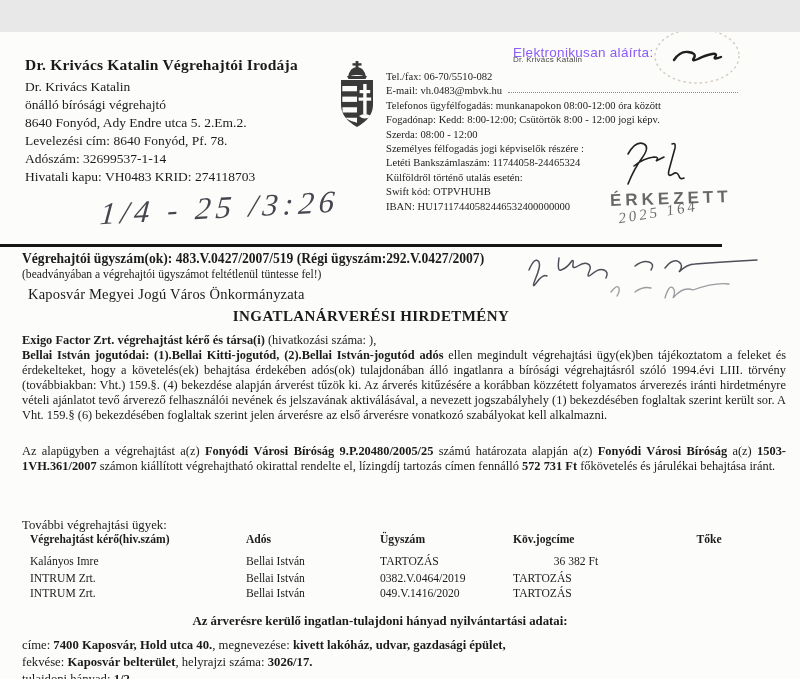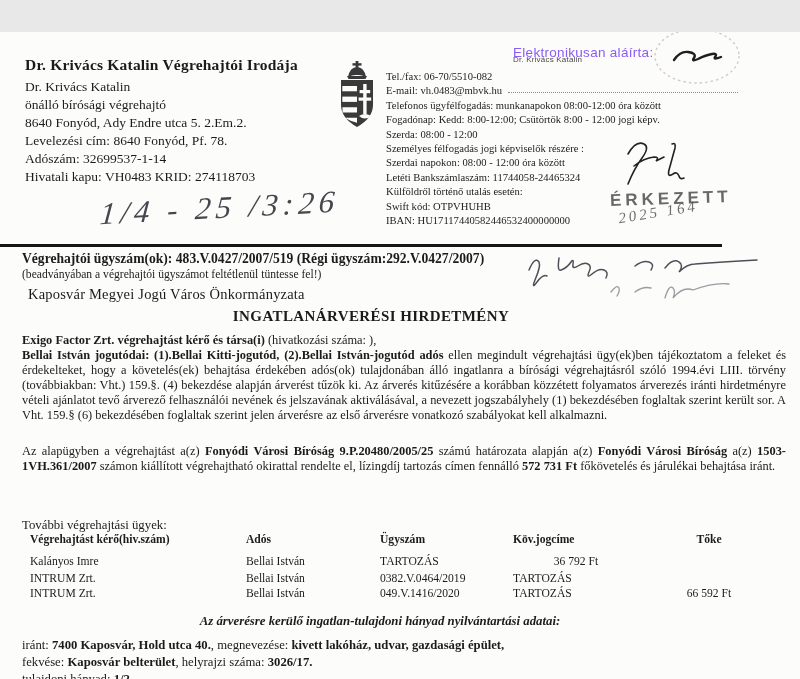--- a/index.html
+++ b/index.html
@@ -46,21 +46,21 @@
   .p1{top:301px;}
   .p2{top:412px;}
   .tbl-intro{left:22px;top:486px;font-size:12.8px;}
   
   .cases{left:30px;top:500px;width:760px;font-size:11.6px;}
   .trow{display:flex;line-height:15px;gap:6px;}
   .thead{font-weight:bold;margin-bottom:7px;}
   .c1{width:210px;}.c2{width:128px;}.c3{width:127px;}.c4{width:110px;}
   .c5{width:160px;text-align:center;}
   .r2{margin-top:2px;}
-  .mid-title{left:0;top:582px;width:760px;text-align:center;font-weight:bold;font-size:12.8px;font-style:italic;}
+  .mid-title{left:0;top:582px;width:760px;text-align:center;font-weight:bold;font-size:12.8px;}
   .props{left:22px;top:605px;font-size:12.7px;line-height:16.8px;}
   .b{font-weight:bold;}
   svg{display:block;}
 </style>
 </head>
 <body>
 
 <div class="page">
 
   <div class="abs letterhead">
@@ -99,21 +99,20 @@
     </svg>
   </div>
 
   <div class="abs contact">
     <div class="ct-line">Tel./fax: 06-70/5510-082</div>
     <div class="ct-line">E-mail:  vh.0483@mbvk.hu</div>
     <div class="ct-line">Telefonos ügyfélfogadás: munkanapokon 08:00-12:00 óra között</div>
     <div class="ct-line">Fogadónap: Kedd: 8:00-12:00; Csütörtök 8:00 - 12:00  jogi képv.</div>
     <div class="ct-line">Szerda: 08:00 - 12:00</div>
     <div class="ct-line">Személyes félfogadás jogi képviselők részére :</div>
-    <div class="ct-line">Szerdai napokon:  08:00  - 12:00 óra között</div>
     <div class="ct-line">Letéti Bankszámlaszám: 11744058-24465324</div>
     <div class="ct-line">Külföldről történő utalás esetén:</div>
     <div class="ct-line">Swift kód: OTPVHUHB</div>
     <div class="ct-line">IBAN: HU17117440582446532400000000</div>
   </div>
 
   <div class="abs esign-signer">Dr. Krivács Katalin</div>
   <div class="abs esign-label">Elektronikusan aláírta:</div>
   <div class="abs esign-dots"></div>
 
@@ -158,40 +157,39 @@
       <div class="c1">Végrehajtást kérő(hiv.szám)</div>
       <div class="c2">Adós</div>
       <div class="c3">Ügyszám</div>
       <div class="c4">Köv.jogcíme</div>
       <div class="c5">Tőke</div>
     </div>
     <div class="trow">
       <div class="c1">Kalányos Imre</div>
       <div class="c2">Bellai István</div>
       <div class="c4">TARTOZÁS</div>
-      <div class="c5">36 792 Ft</div>
+      <div class="c5">36 382 Ft</div>
     </div>
     <div class="trow r2">
       <div class="c1">INTRUM Zrt.</div>
       <div class="c2">Bellai István</div>
       <div class="c3">0382.V.0464/2019</div>
       <div class="c4">TARTOZÁS</div>
     </div>
     <div class="trow">
       <div class="c1">INTRUM Zrt.</div>
       <div class="c2">Bellai István</div>
       <div class="c3">049.V.1416/2020</div>
       <div class="c4">TARTOZÁS</div>
-      <div class="c5">66 592 Ft</div>
     </div>
   </div>
 
   <div class="abs mid-title">Az árverésre kerülő ingatlan-tulajdoni hányad nyilvántartási adatai:</div>
   <div class="abs props">
-    <div><span>iránt: </span><span class="b">7400 Kaposvár, Hold utca 40.</span><span>, megnevezése: </span><span class="b">kivett lakóház, udvar, gazdasági épület,</span></div>
+    <div><span>címe: </span><span class="b">7400 Kaposvár, Hold utca 40.</span><span>, megnevezése: </span><span class="b">kivett lakóház, udvar, gazdasági épület,</span></div>
     <div><span>fekvése: </span><span class="b">Kaposvár belterület</span><span>, helyrajzi száma: </span><span class="b">3026/17.</span></div>
     <div><span>tulajdoni hányad: </span><span class="b">1/2,</span></div>
     <div><span>jellege: </span><span class="b">lakóingatlan.</span></div>
   </div>
 
   <div class="abs pen-mark">
     <svg width="24" height="20" viewBox="0 0 24 20">
       <path d="M4,16 q8,-4 14,-12 m-6,3 l6,-3 l-1,6" fill="none" stroke="#333" stroke-width="1.4" stroke-linecap="round"></path>
     </svg>
   </div>

